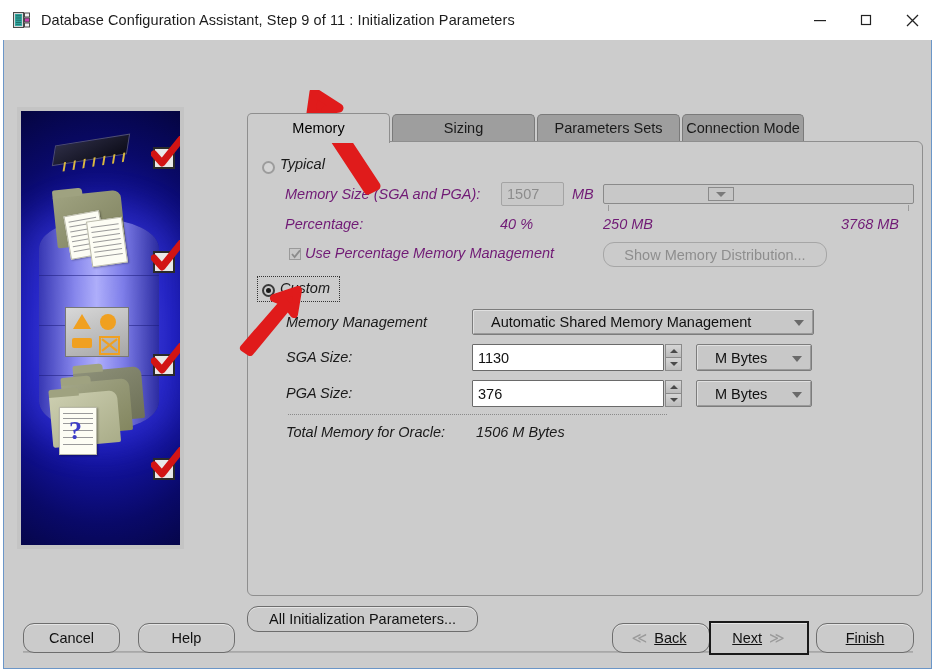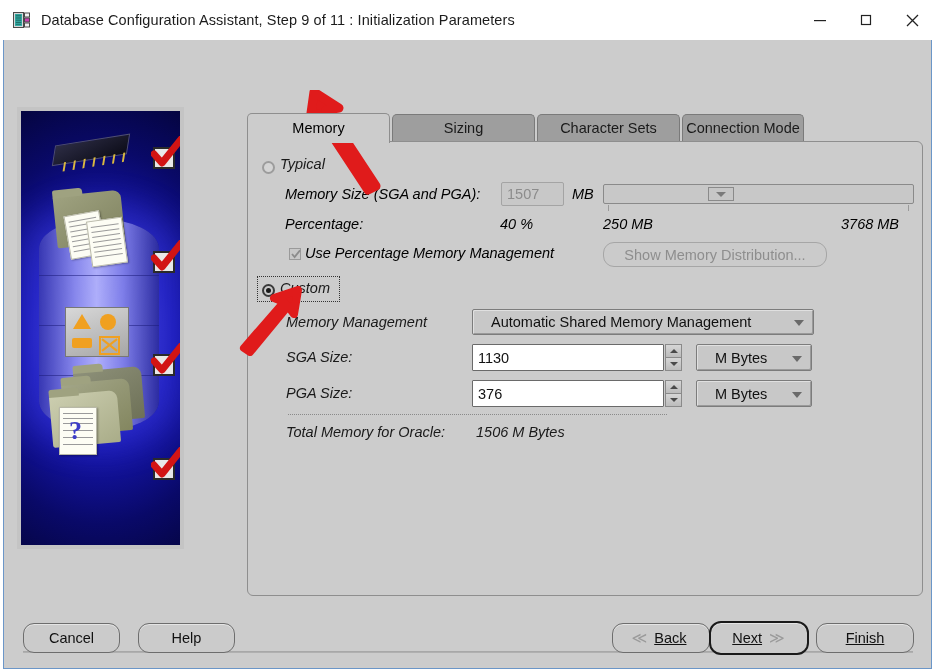--- a/index.html
+++ b/index.html
@@ -269,21 +269,21 @@
     box-sizing: border-box;
   }
 
   .label {
     position: absolute;
     font-size: 14.5px;
     color: #1a1a1a;
     white-space: nowrap;
     font-style: italic;
   }
-  .label.dim { color: #000000; text-align: right; }
+  .label.dim { color: #701a75; text-align: right; }
 
   
   .radio {
     position: absolute;
     width: 13px; height: 13px;
     border-radius: 50%;
     border: 2px solid #9c9c9c;
     background: #d4d4d4;
     box-sizing: border-box;
   }
@@ -434,21 +434,21 @@
     white-space:nowrap;
   }
   .btn.disabled {
     color:#8e8e8e;
     border-color:#a6a6a6;
     background:#cbcbcb;
     box-shadow:none;
   }
   .btn.default {
     border:2px solid #1a1a1a;
-    border-radius:12px;
+    border-radius:0;
   }
   .btn .u { text-decoration: underline; }
   .nav-arrow {
     font-size:15px;
     color:#9a9a9a;
     margin:0 7px;
   }
   .hsep {
     position:absolute;
     height:1px;
@@ -607,21 +607,21 @@
     </div>
 
     <div class="tabstrip">
       <div class="tab active" style="left:0; width:143px;">
         <span>Memory</span>
       </div>
       <div class="tab" style="left:145px; width:143px;">
         <span>Sizing</span>
       </div>
       <div class="tab" style="left:290px; width:143px;">
-        <span>Character Sets</span>
+        <span>Parameters Sets</span>
       </div>
       <div class="tab" style="left:435px; width:122px;">
         <span>Connection Mode</span>
       </div>
     </div>
 
     <div class="panel">
 
       <div class="radio" style="left:14px; top:19px;"></div>
       <div class="label" style="left:32px; top:14px;">Typical</div>
@@ -693,20 +693,23 @@
         <span class="val">M Bytes</span>
         <span class="arrow"></span>
       </div>
 
       <div class="dot-sep" style="left:40px; top:272px; width:379px;"></div>
 
       <div class="label" style="left:38px; top:282px;">Total Memory for Oracle:</div>
       <div class="label" style="left:228px; top:282px;text-align:center;">1506 M Bytes</div>
     </div>
 
+    <div class="btn" style="left:243px; top:566px; width:231px; height:26px;">
+      <span>All Initialization Parameters...</span>
+    </div>
 
     <div class="hsep" style="left:19px; top:611px; width:890px;"></div>
 
     <div class="btn" style="left:19px; top:584px; width:97px; height:30px; top:583px;">
       <span>Cancel</span>
     </div>
     <div class="btn" style="left:134px; top:583px; width:97px; height:30px;">
       <span>Help</span>
     </div>
 

